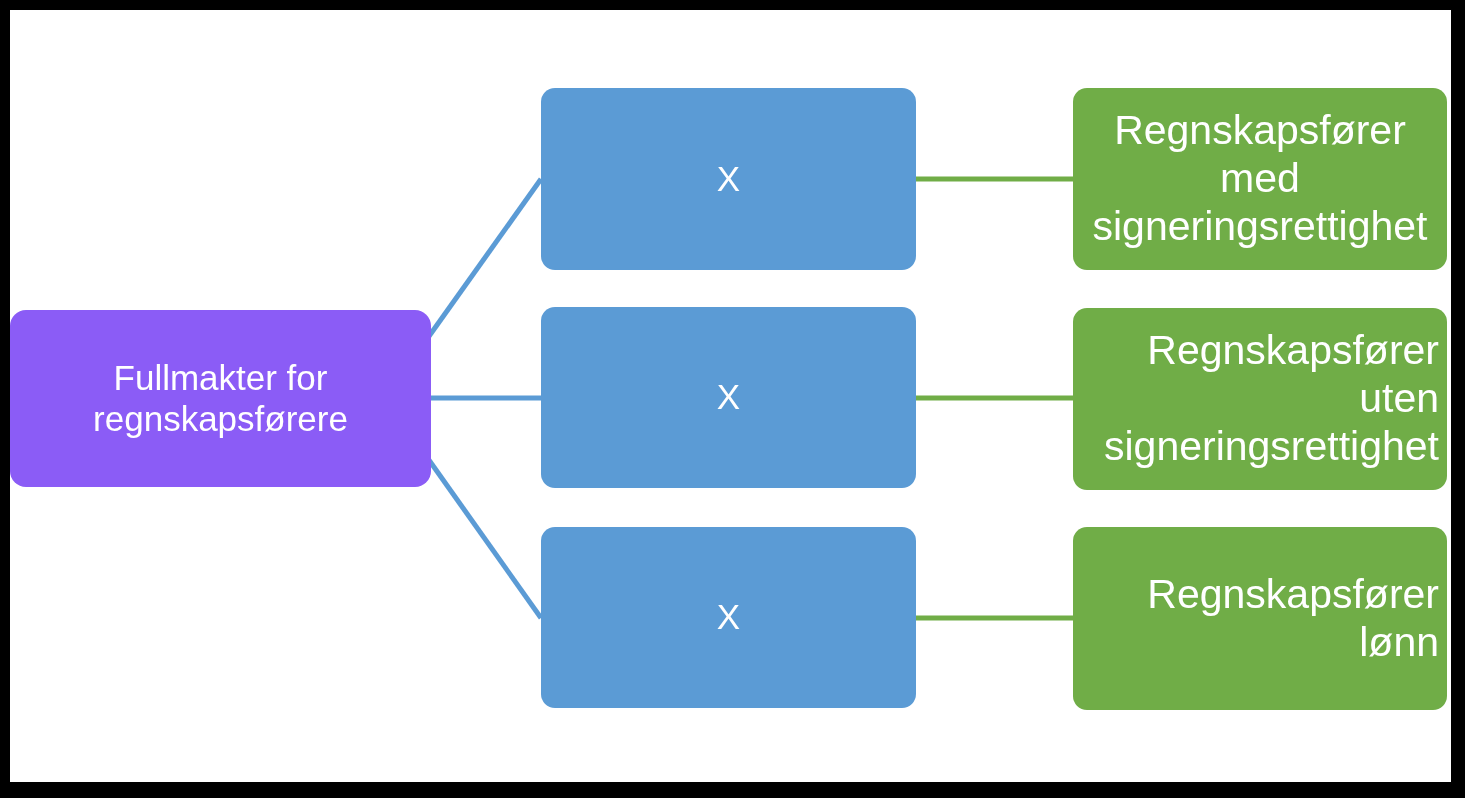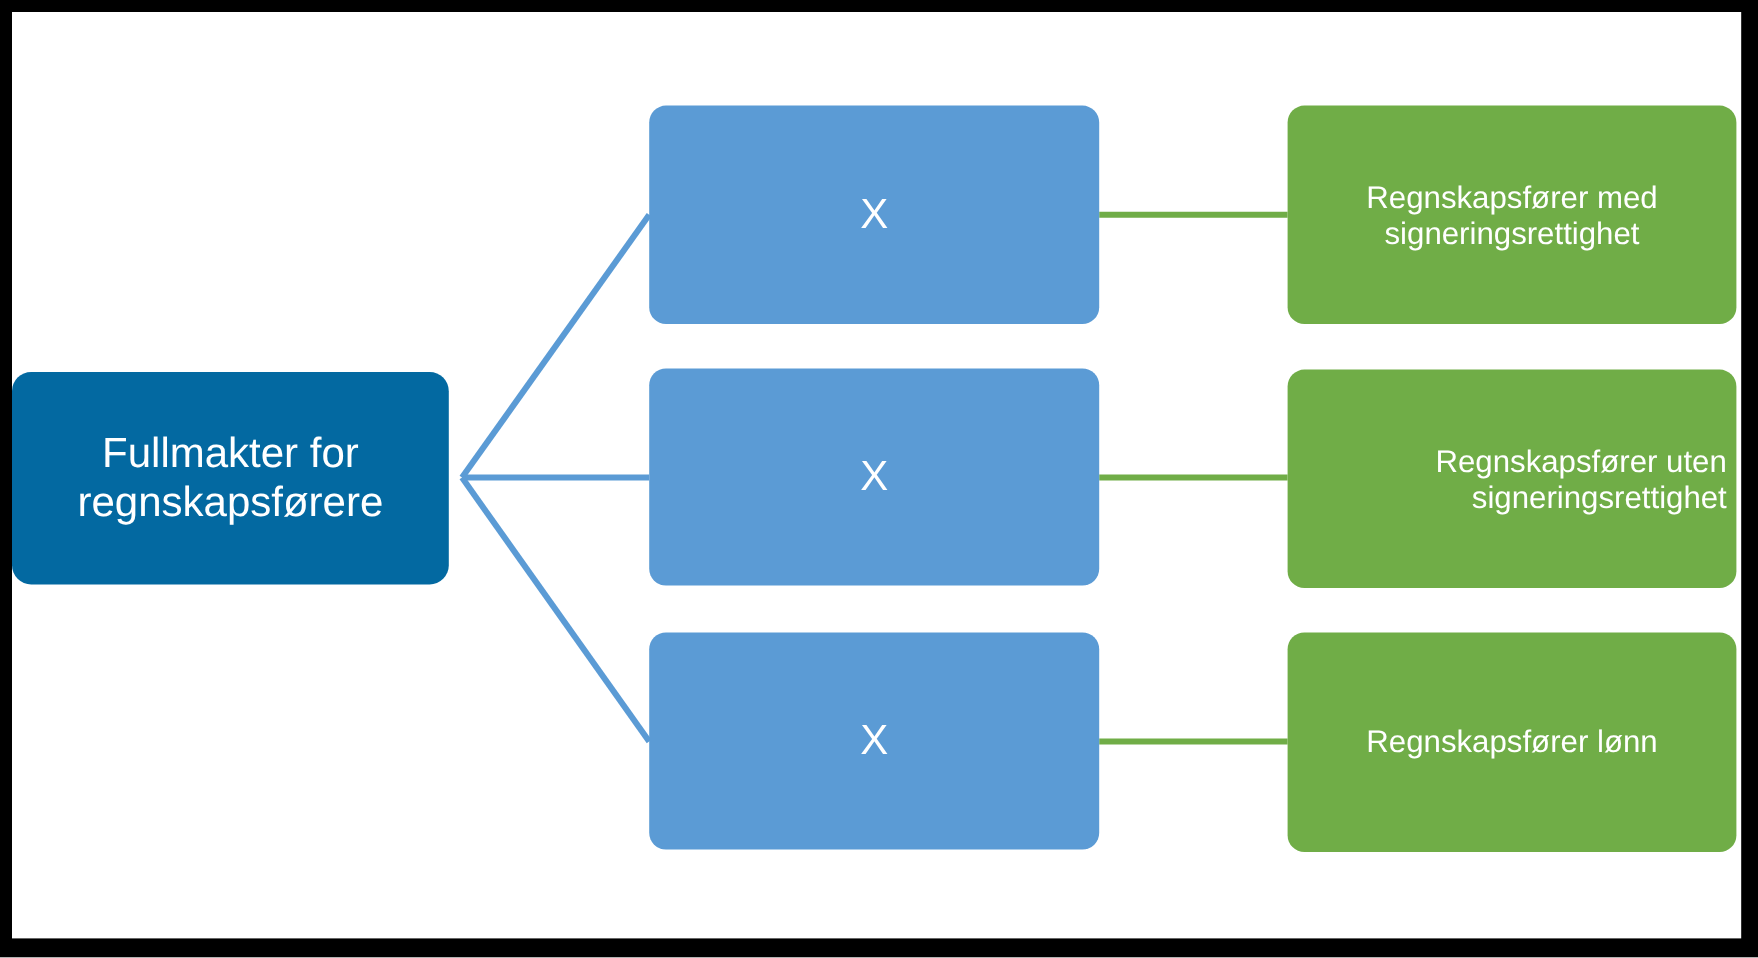--- a/index.html
+++ b/index.html
@@ -36,45 +36,45 @@
     justify-content: center;
     text-align: center;
     color: #ffffff;
     border-radius: 14px;
     line-height: 1.17;
     padding: 4px 8px;
   }
   .node-root {
     left: 0px;
     top: 300px;
-    width: 364px;
+    width: 421px;
     height: 177px;
-    background: #0369a1;
+    background: #8b5cf6;
     border-radius: 16px;
     font-size: 35px;
   }
   .node-mid {
     left: 531px;
     width: 375px;
     background: #5b9bd5;
     font-size: 35px;
   }
   .node-mid-1 { top: 78px;  height: 182px; }
   .node-mid-2 { top: 297px; height: 181px; }
   .node-mid-3 { top: 517px; height: 181px; }
 
   .node-leaf {
     left: 1063px;
     width: 374px;
     background: #70ad47;
-    font-size: 26px;
+    font-size: 41px;
   }
   .node-leaf-1 { top: 78px;  height: 182px; }
   .node-leaf-2 { top: 298px; height: 182px; text-align: right; }
-  .node-leaf-3 { top: 517px; height: 183px; }
+  .node-leaf-3 { top: 517px; height: 183px; text-align: right; }
 
   .node-label {
     display: block;
     width: 100%;
   }
 
   .connectors {
     position: absolute;
     left: 0;
     top: 0;

